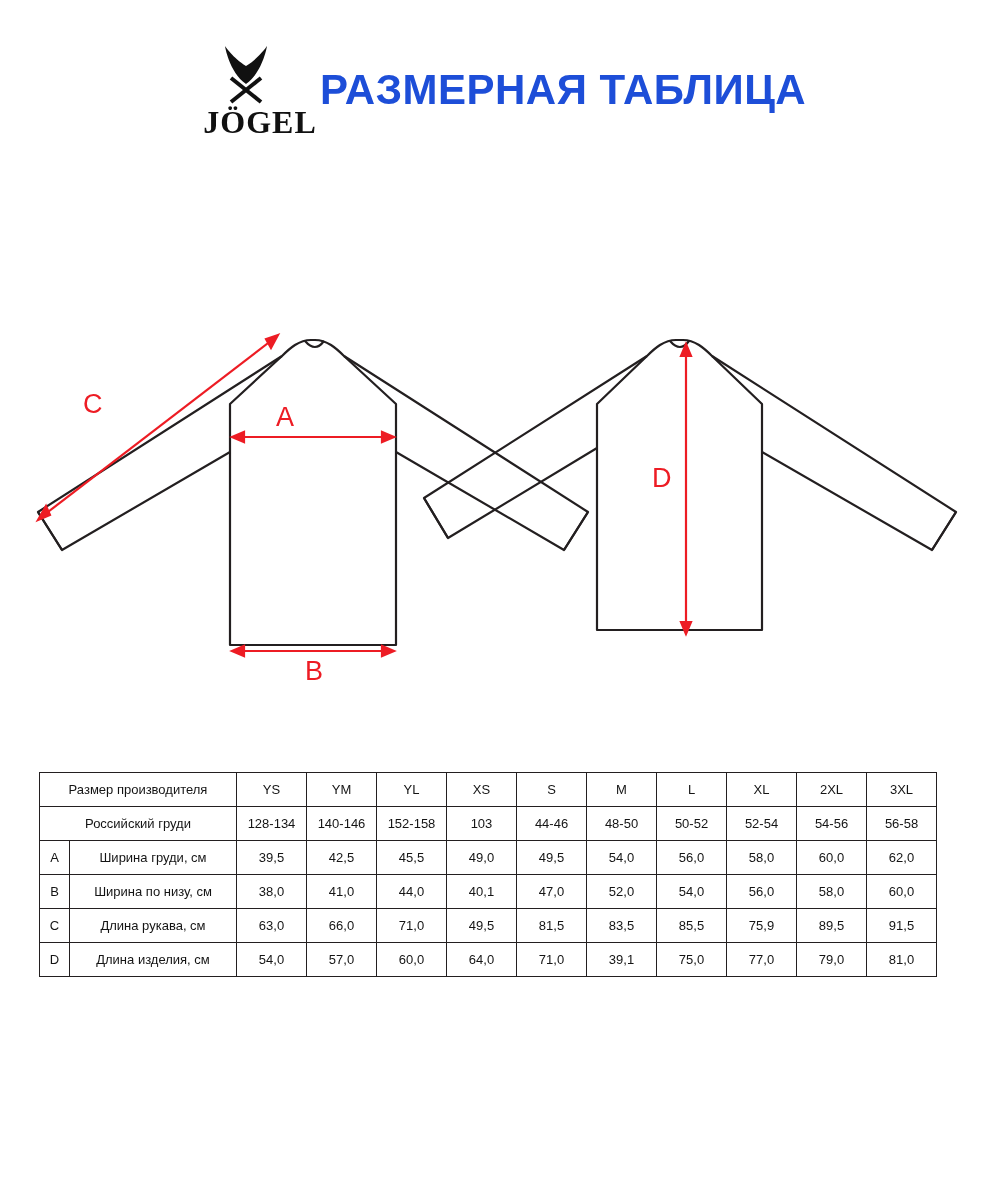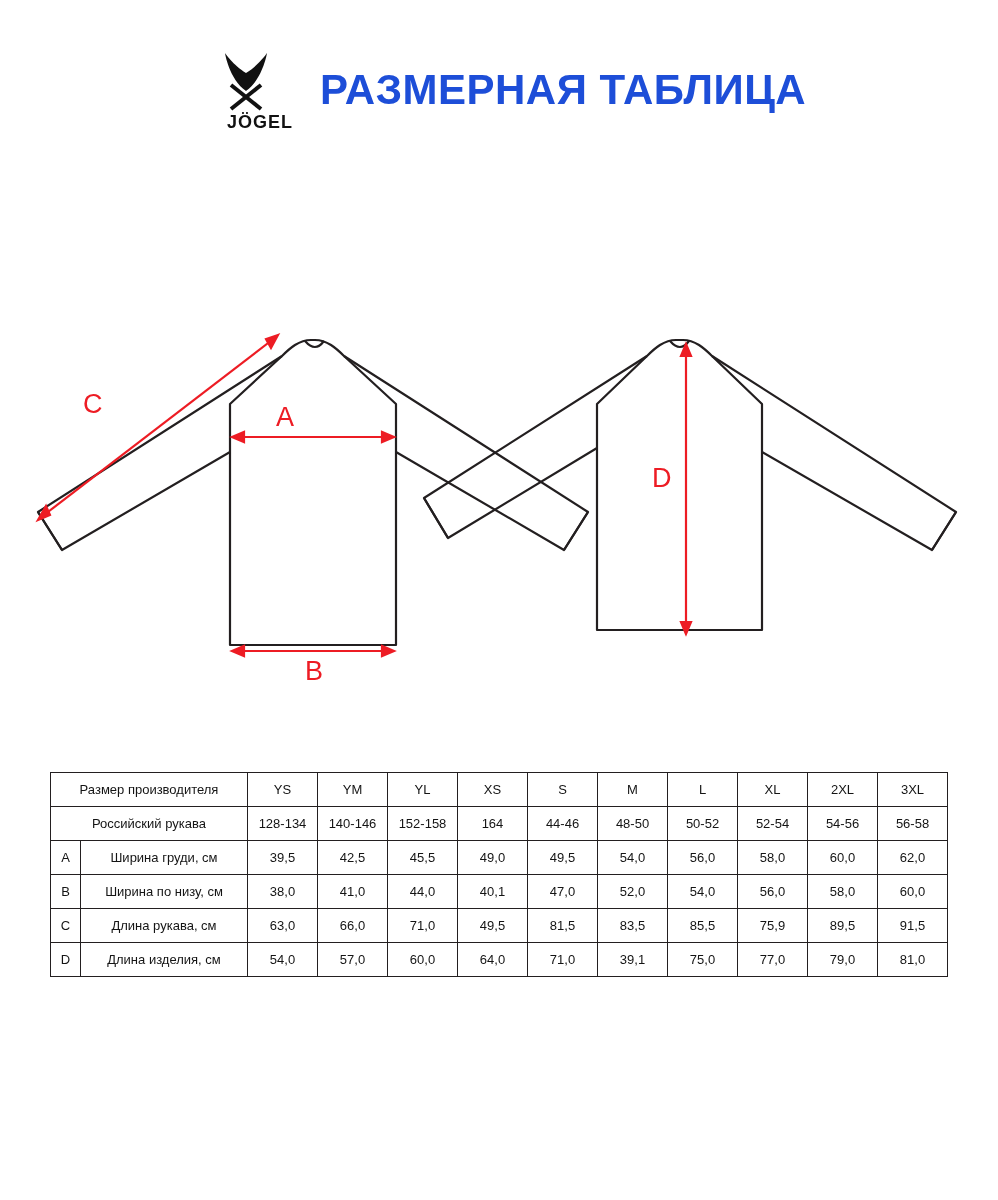--- a/index.html
+++ b/index.html
@@ -31,23 +31,23 @@
     display: flex;
     flex-direction: column;
     align-items: center;
     margin-right: 24px;
   }
   .logo-mark {
     width: 62px;
     height: 62px;
   }
   .logo-word {
-    font-family: Liberation Sans, sans-serif;
-    font-weight: bold;
-    font-size: 18px;
+    font-family: Liberation Serif, serif;
+    font-weight: bold;
+    font-size: 32px;
     letter-spacing: 1px;
     color: #111;
     line-height: 1;
     margin-top: 2px;
     margin-left: 28px;
   }
   .page-title {
     font-family: "Liberation Sans", sans-serif;
     font-weight: bold;
     font-size: 42px;
@@ -61,21 +61,21 @@
     position: absolute;
     left: 0;
     top: 300px;
     width: 998px;
     height: 420px;
   }
 
   
   .table-wrap {
     position: absolute;
-    left: 50px;
+    left: 39px;
     top: 772px;
     width: 898px;
   }
   table.size-table {
     border-collapse: collapse;
     width: 898px;
     table-layout: fixed;
   }
   table.size-table td, table.size-table th {
     border: 1px solid #231f20;
@@ -204,25 +204,25 @@
         <th>YL</th>
         <th>XS</th>
         <th>S</th>
         <th>M</th>
         <th>L</th>
         <th>XL</th>
         <th>2XL</th>
         <th>3XL</th>
       </tr>
       <tr>
-        <th class="hdr-ru" colspan="2">Российский рукава</th>
+        <th class="hdr-ru" colspan="2">Российский груди</th>
         <td>128-134</td>
         <td>140-146</td>
         <td>152-158</td>
-        <td>164</td>
+        <td>103</td>
         <td>44-46</td>
         <td>48-50</td>
         <td>50-52</td>
         <td>52-54</td>
         <td>54-56</td>
         <td>56-58</td>
       </tr>
     </thead>
     <tbody>
       <tr>

